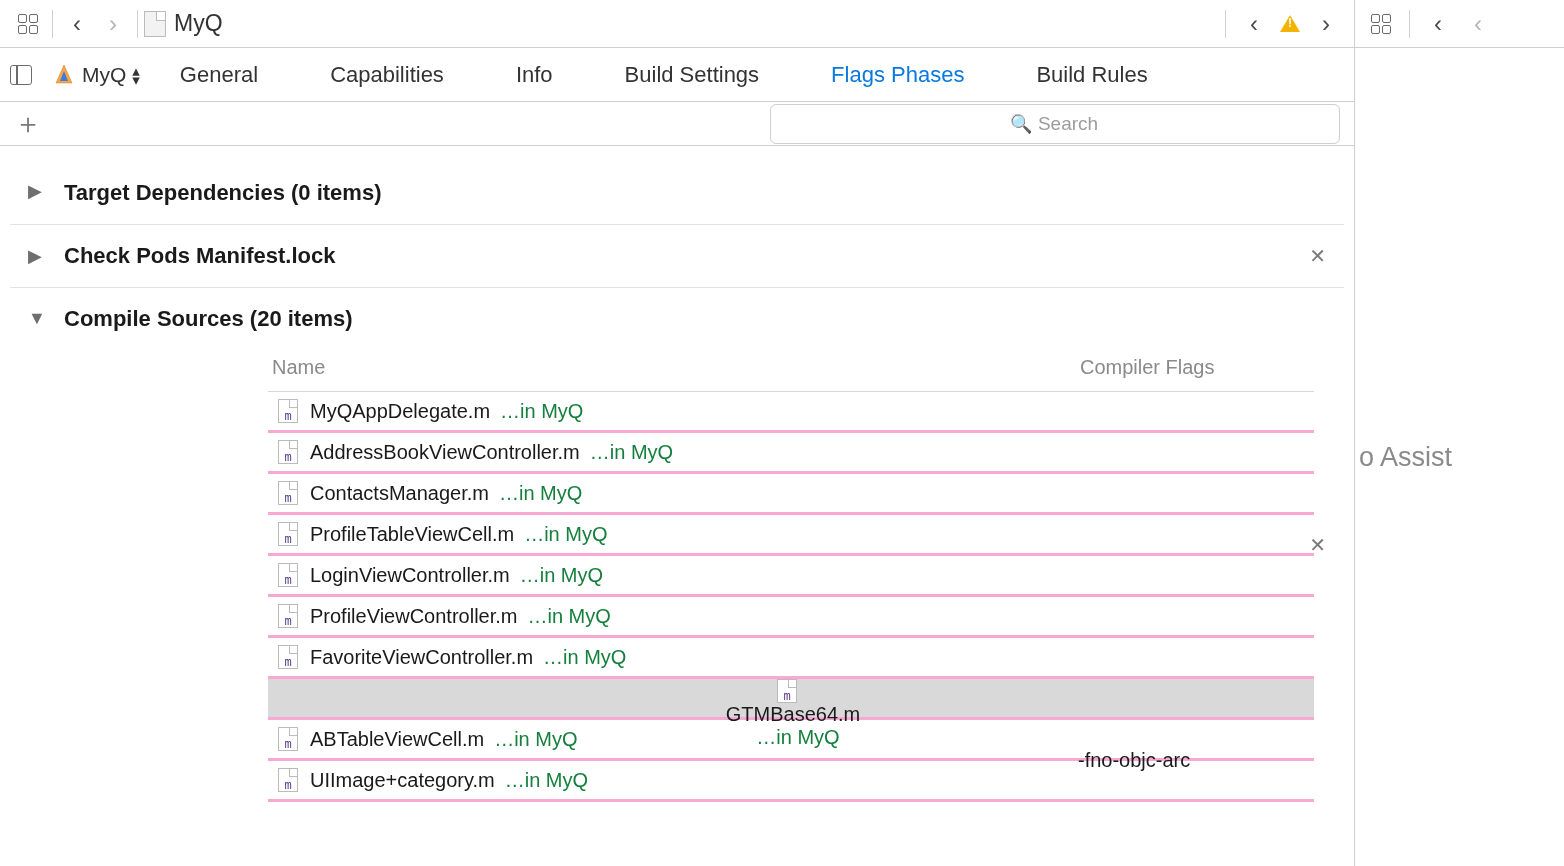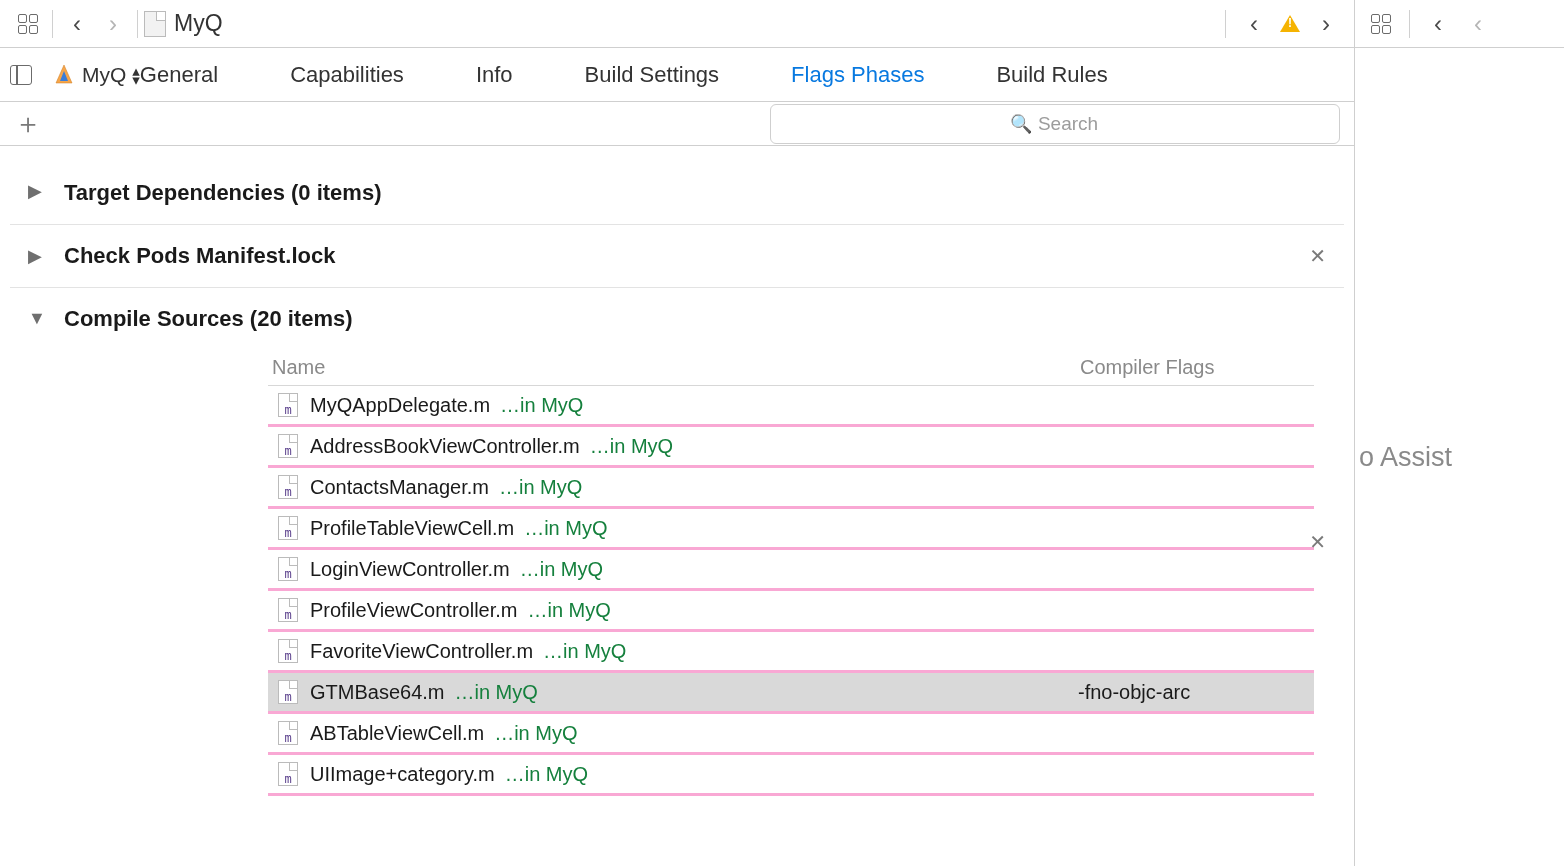--- a/index.html
+++ b/index.html
@@ -85,21 +85,21 @@
   }
   .panel-toggle::after{
     content:""; position:absolute; left:5px; top:0; bottom:0; width:1.5px; background:#6b6b6b;
   }
   .target-icon {
     width:24px;height:24px; position:relative; margin-right:6px;
   }
   .target-icon svg { width:24px;height:24px; }
   .target-name { font-size:21px; color:#333; }
   .updown { font-size:15px; color:#333; margin-left:6px; line-height:0.6; display:flex; flex-direction:column;}
-  .tabs { display:flex; gap:72px; align-items:center; }
+  .tabs { display:flex; margin-left:40px; gap:72px; align-items:center; }
   .tabs .tab { font-size:22px; color:#333; cursor:default; }
   .tabs .tab.active { color:#0879e0; }
 
   
   .tool-row {
     height:44px;border-bottom:1px solid #cfcfcf;
     display:flex; align-items:center; padding:0 14px;
   }
   .add-btn { font-size:28px; color:#7a7a7a; line-height:1; cursor:default; }
   .search-wrap { margin-left:auto; width:570px; position:relative; }
@@ -143,29 +143,29 @@
   .phase.expanded { padding-bottom:0; border-bottom:none;}
   .phase.expanded .disclosure { top:30px; }
 
   .file-table {
     margin: 24px 0 0 204px;
     width: 1046px;
     font-size:20px;
   }
   .file-table .hdr {
     display:flex; color:#8a8a8a; border-bottom:1px solid #d7d7d7;
-    padding: 0 4px 6px 4px;
+    padding: 0 4px 12px 4px;
   }
   .file-table .hdr .col-name{ flex:1; }
   .file-table .hdr .col-flags{ width:230px; }
   .file-row {
     height:41px; border-bottom:3px solid #f9a8d4;
     display:flex; align-items:center; padding:0 6px 0 10px;
   }
-  .file-row.selected { background:#d9d9d9; }
+  .file-row.selected { background:#d9d9d9;flex-direction:column; }
   .file-icon {
     width:20px;height:24px;border:1px solid #bbb;background:#fff;
     position:relative; margin-right:12px; flex:none;
   }
   .file-icon::before{
     content:""; position:absolute; top:0; right:0; width:7px; height:7px;
     background:#fff; border-left:1px solid #bbb; border-bottom:1px solid #bbb;
   }
   .file-icon::after{
     content:"m"; position:absolute; bottom:-1px; left:0; right:0; text-align:center;

